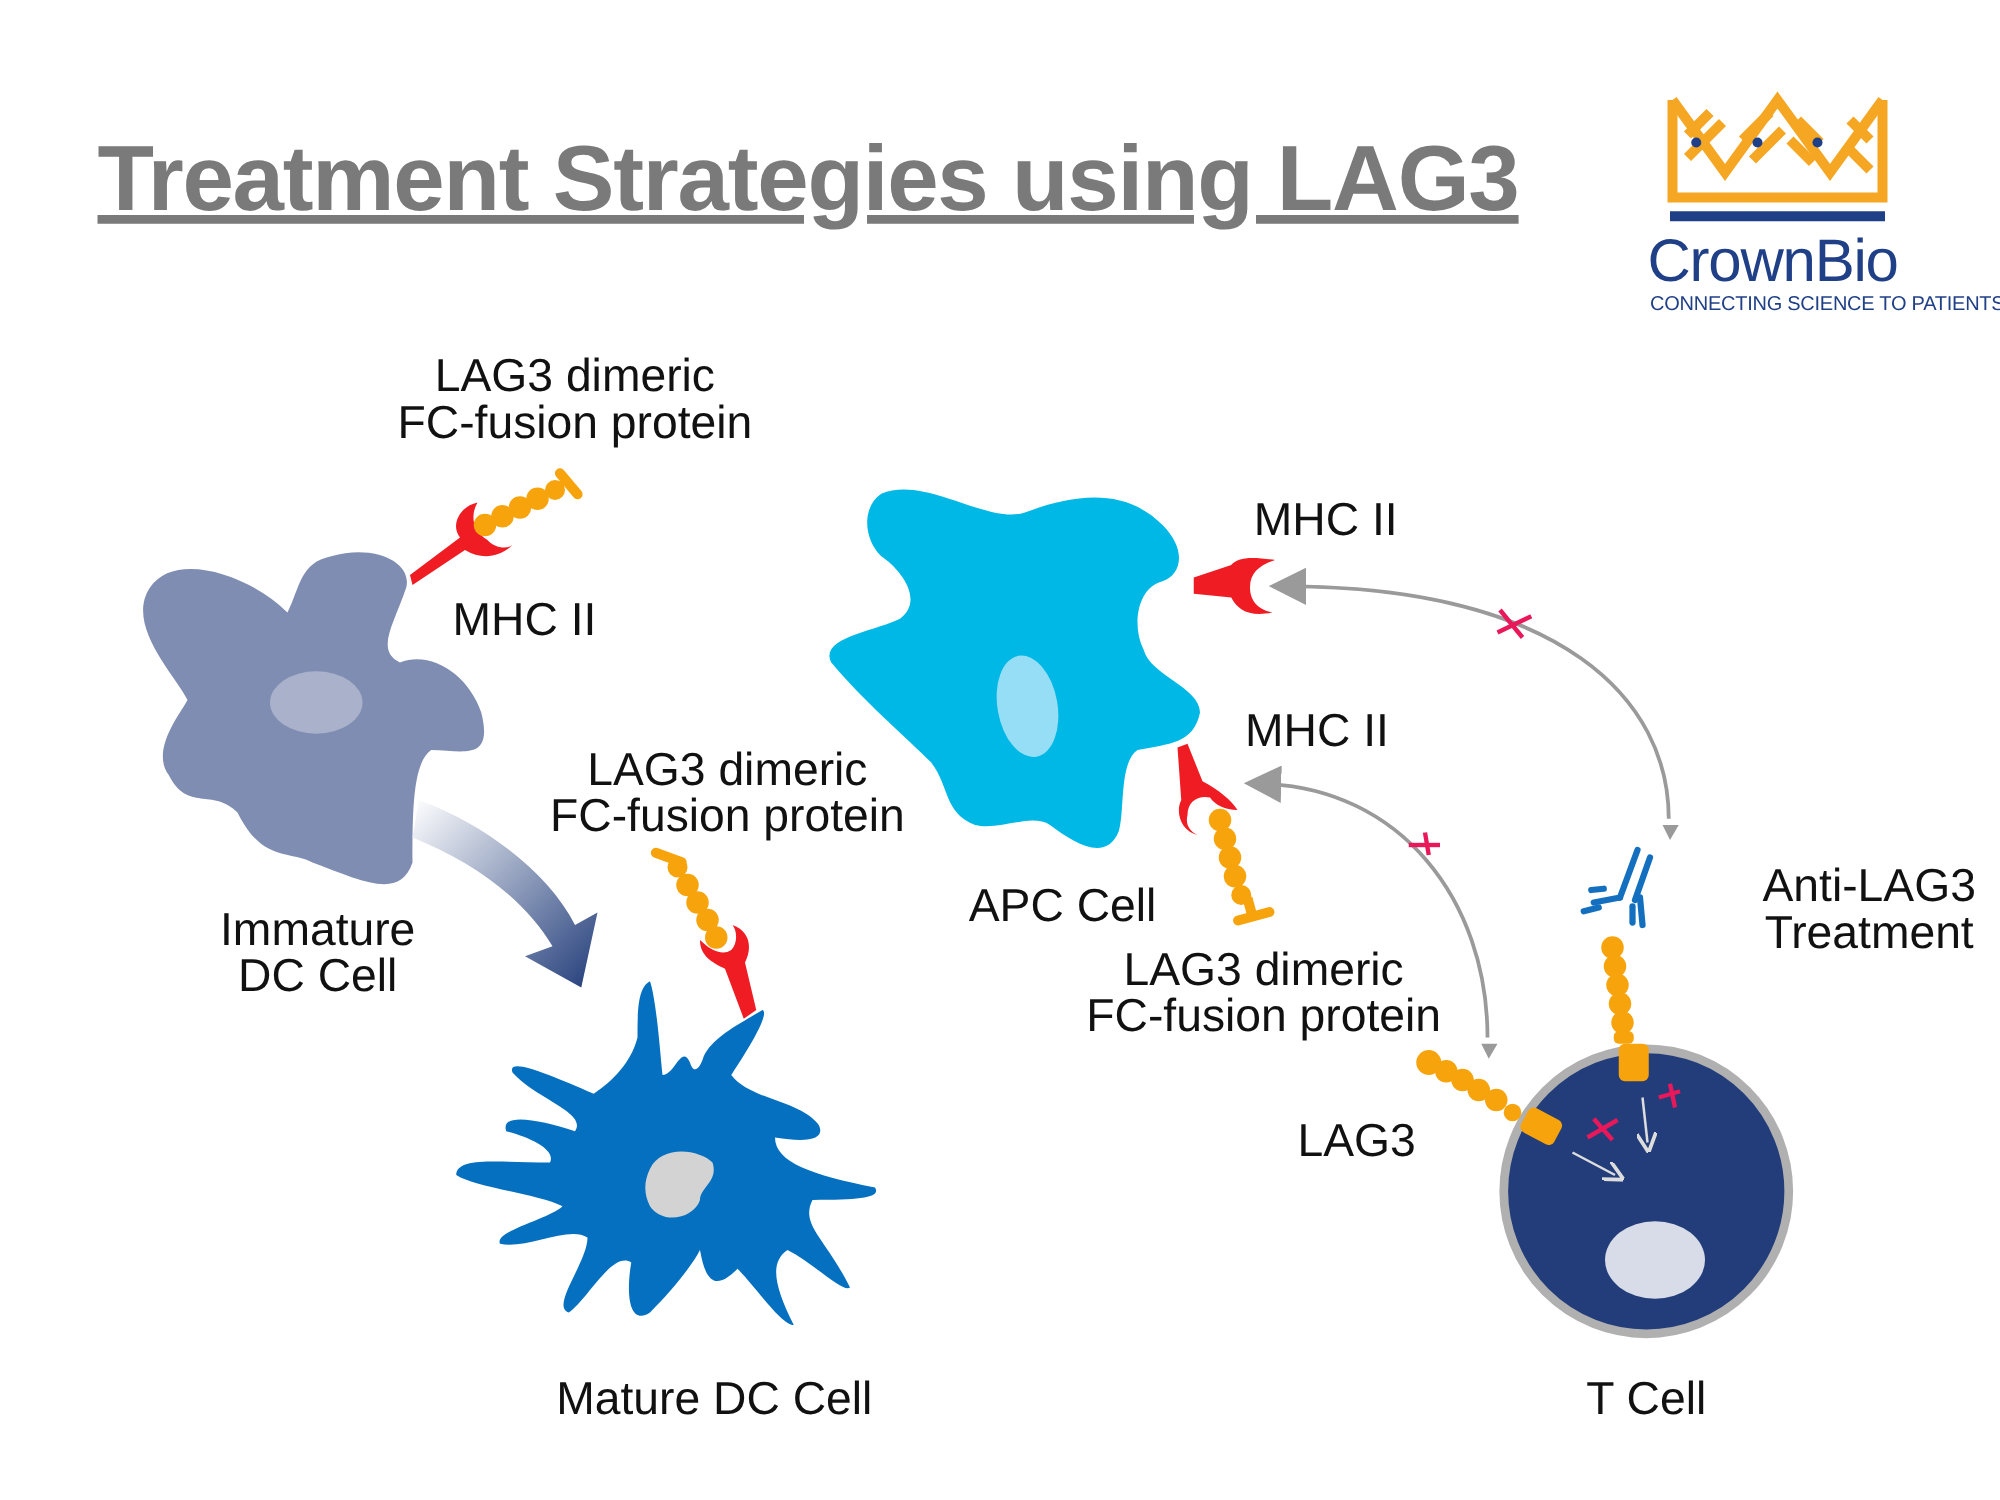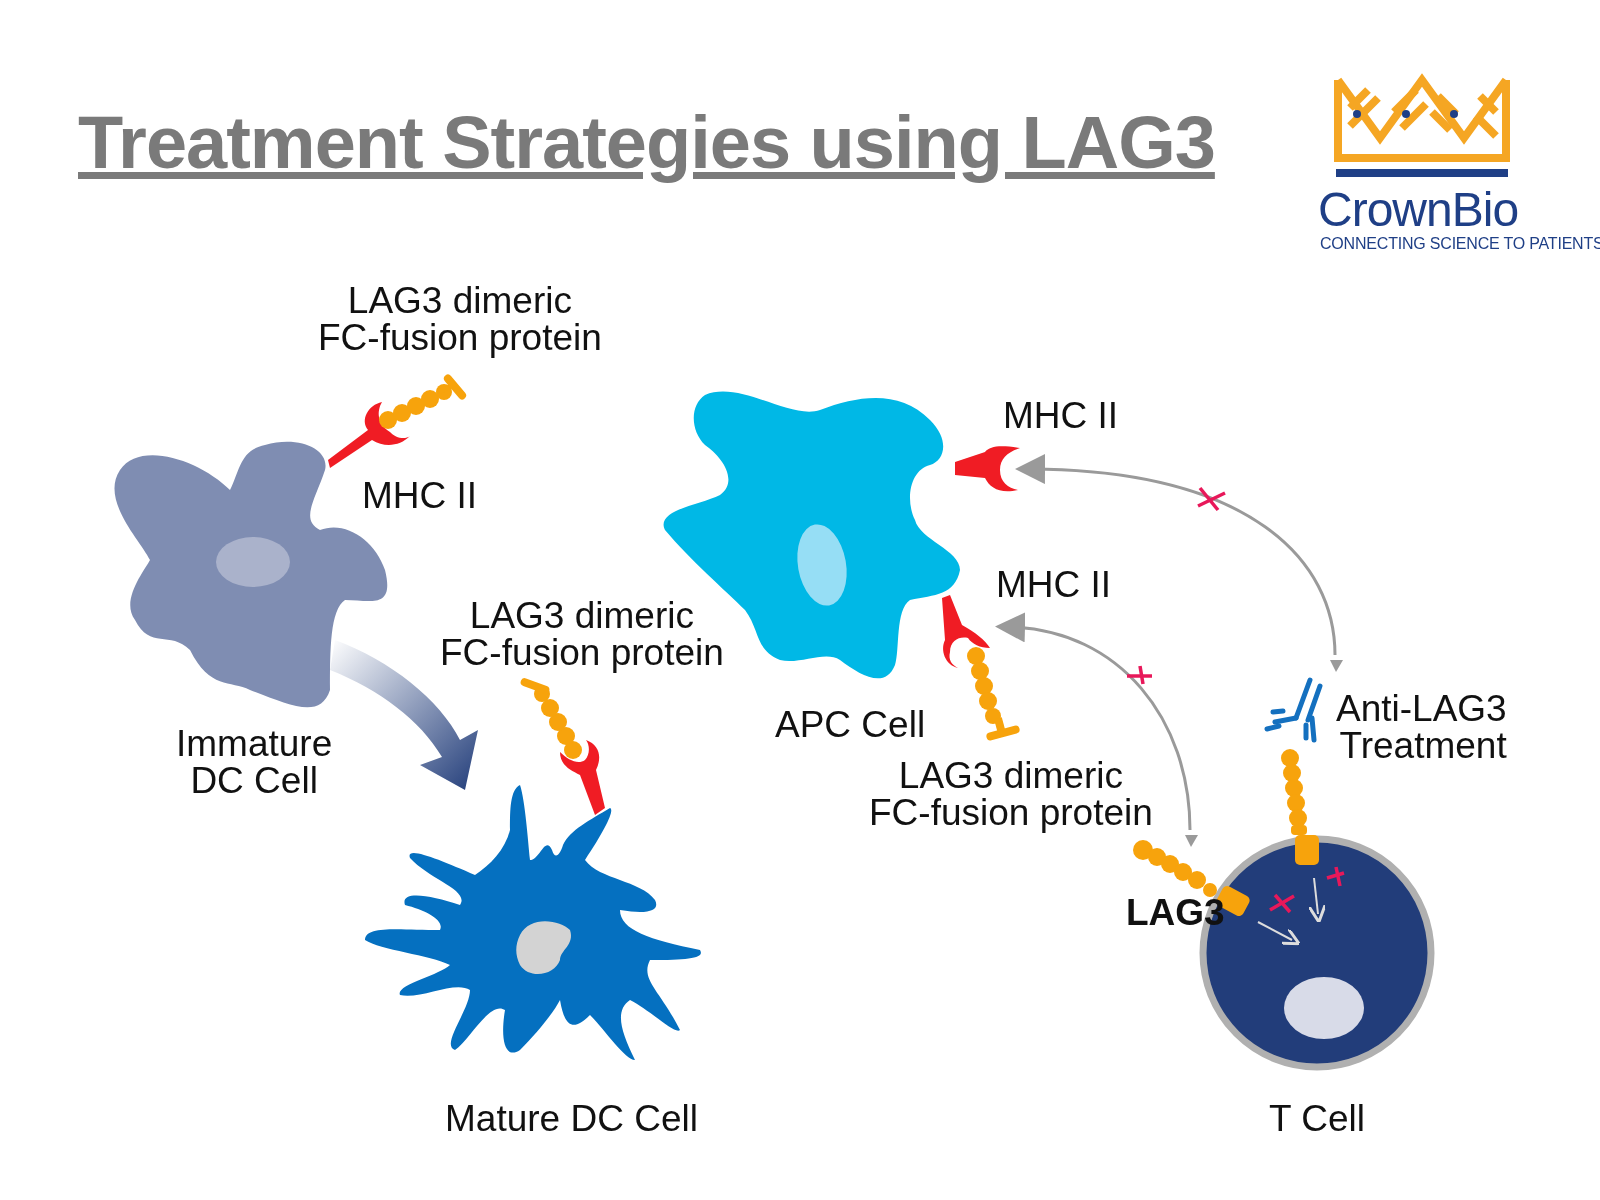--- a/index.html
+++ b/index.html
@@ -169,18 +169,18 @@
   <div>FC-fusion protein</div>
 </div>
 <div class="lbl" style="left:445px;top:1100px;">Mature DC Cell</div>
 <div class="lbl" style="left:1003px;top:397px;">MHC II</div>
 <div class="lbl" style="left:996px;top:566px;">MHC II</div>
 <div class="lbl" style="left:775px;top:706px;">APC Cell</div>
 <div class="lbl" style="left:869px;top:757px;">
   <div>LAG3 dimeric</div>
   <div>FC-fusion protein</div>
 </div>
-<div class="lbl" style="left:1336px;top:690px;text-align:right;">
+<div class="lbl" style="left:1410px;top:690px;">
   <div>Anti-LAG3</div>
   <div>Treatment</div>
 </div>
-<div class="lbl" style="left:1126px;top:894px;font-weight:bold;">LAG3</div>
+<div class="lbl" style="left:1038px;top:894px;">LAG3</div>
 <div class="lbl" style="left:1269px;top:1100px;">T Cell</div>
 
 </body></html>

